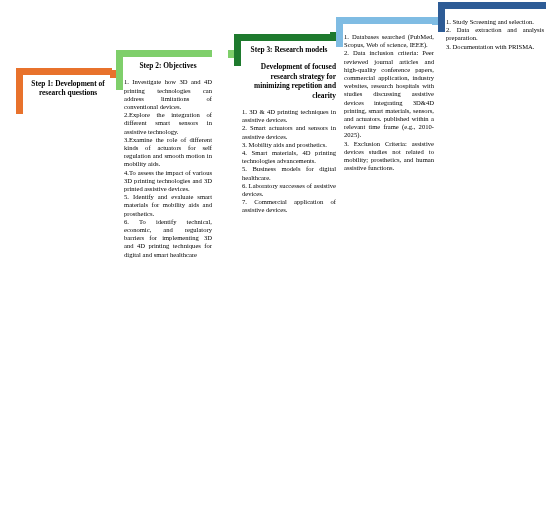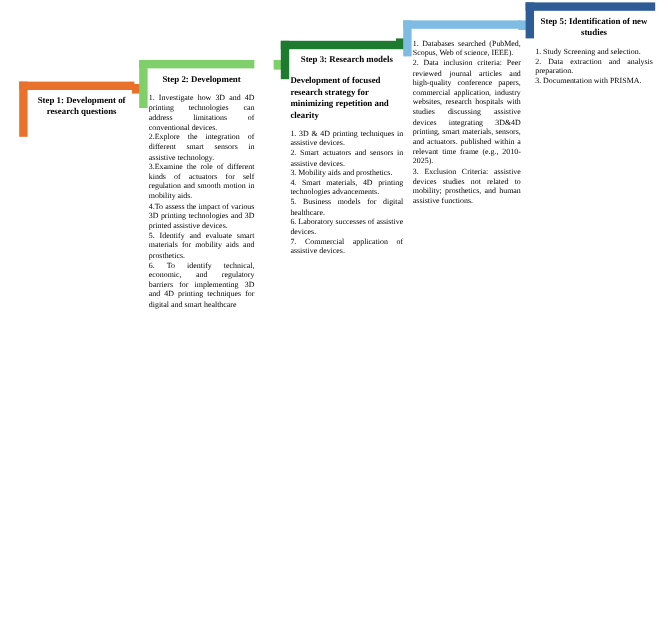--- a/index.html
+++ b/index.html
@@ -66,21 +66,21 @@
     font-weight: bold;
     font-size: 7.4px;
     line-height: 9.4px;
     text-align: center;
     margin: 3px 0 0 0;
   }
   .step-subtitle {
     font-weight: bold;
     font-size: 7.4px;
     line-height: 9.4px;
-    text-align: left;
+    text-align: right;
     margin: 8px 0 0 0;
   }
   .step-list {
     font-size: 6.6px;
     line-height: 8.2px;
     text-align: justify;
     text-justify: inter-word;
     margin: 8px 0 0 0;
   }
   .step-list p {
@@ -128,21 +128,21 @@
     </div>
   </div>
 
   <div class="step" id="step2">
     <div class="bracket" style="height:40px;">
       <div class="tab" style="top: 20px; background: rgb(232, 114, 44);"></div>
       <div class="top-bar" style="background: rgb(127, 207, 107);"></div>
       <div class="side-bar" style="height: 40px; background: rgb(127, 207, 107);"></div>
     </div>
     <div class="step-body">
-      <div class="step-title">Step 2: Development</div>
+      <div class="step-title">Step 2: Objectives</div>
 
       <div class="step-list">
           <p>1. Investigate how 3D and 4D printing technologies can address limitations of conventional devices.</p>
           <p>2.Explore the integration of different smart sensors in assistive technology.</p>
           <p>3.Examine the role of different kinds of actuators for self regulation and smooth motion in mobility aids.</p>
           <p>4.To assess the impact of various 3D printing technologies and 3D printed assistive devices.</p>
           <p>5. Identify and evaluate smart materials for mobility aids and prosthetics.</p>
           <p>6. To identify technical, economic, and regulatory barriers for implementing 3D and 4D printing techniques for digital and smart healthcare</p>
         </div>
     </div>
@@ -185,21 +185,20 @@
     </div>
   </div>
 
   <div class="step" id="step5">
     <div class="bracket" style="height:30px;">
       <div class="tab" style="top: 15px; background: rgb(127, 188, 227);"></div>
       <div class="top-bar" style="background: rgb(46, 92, 150);"></div>
       <div class="side-bar" style="height: 30px; background: rgb(46, 92, 150);"></div>
     </div>
     <div class="step-body">
-      <div class="step-title">Step 5: Identification of new studies</div>
 
       <div class="step-list">
           <p>1. Study Screening and selection.</p>
           <p>2. Data extraction and analysis preparation.</p>
           <p>3. Documentation with PRISMA.</p>
         </div>
     </div>
   </div>
 
 </div>

